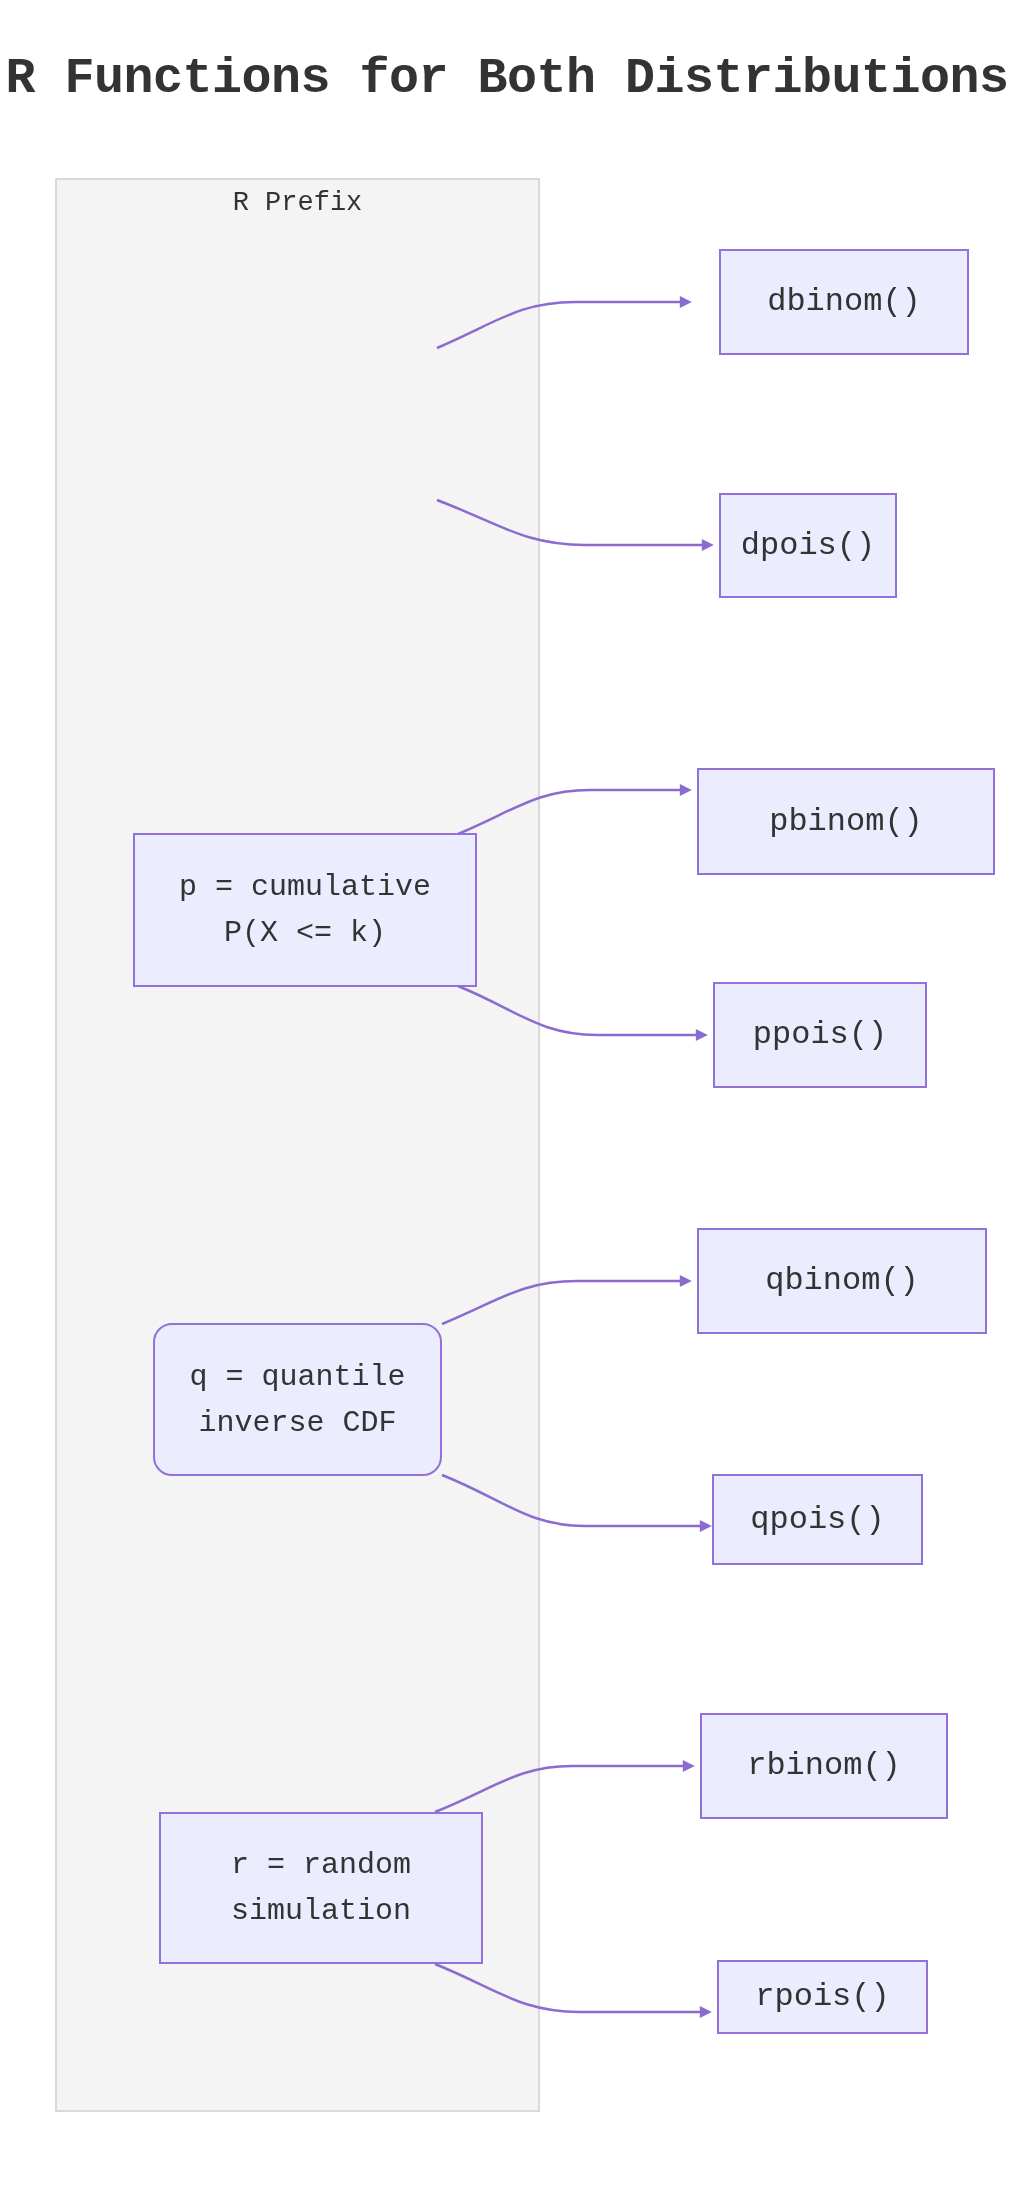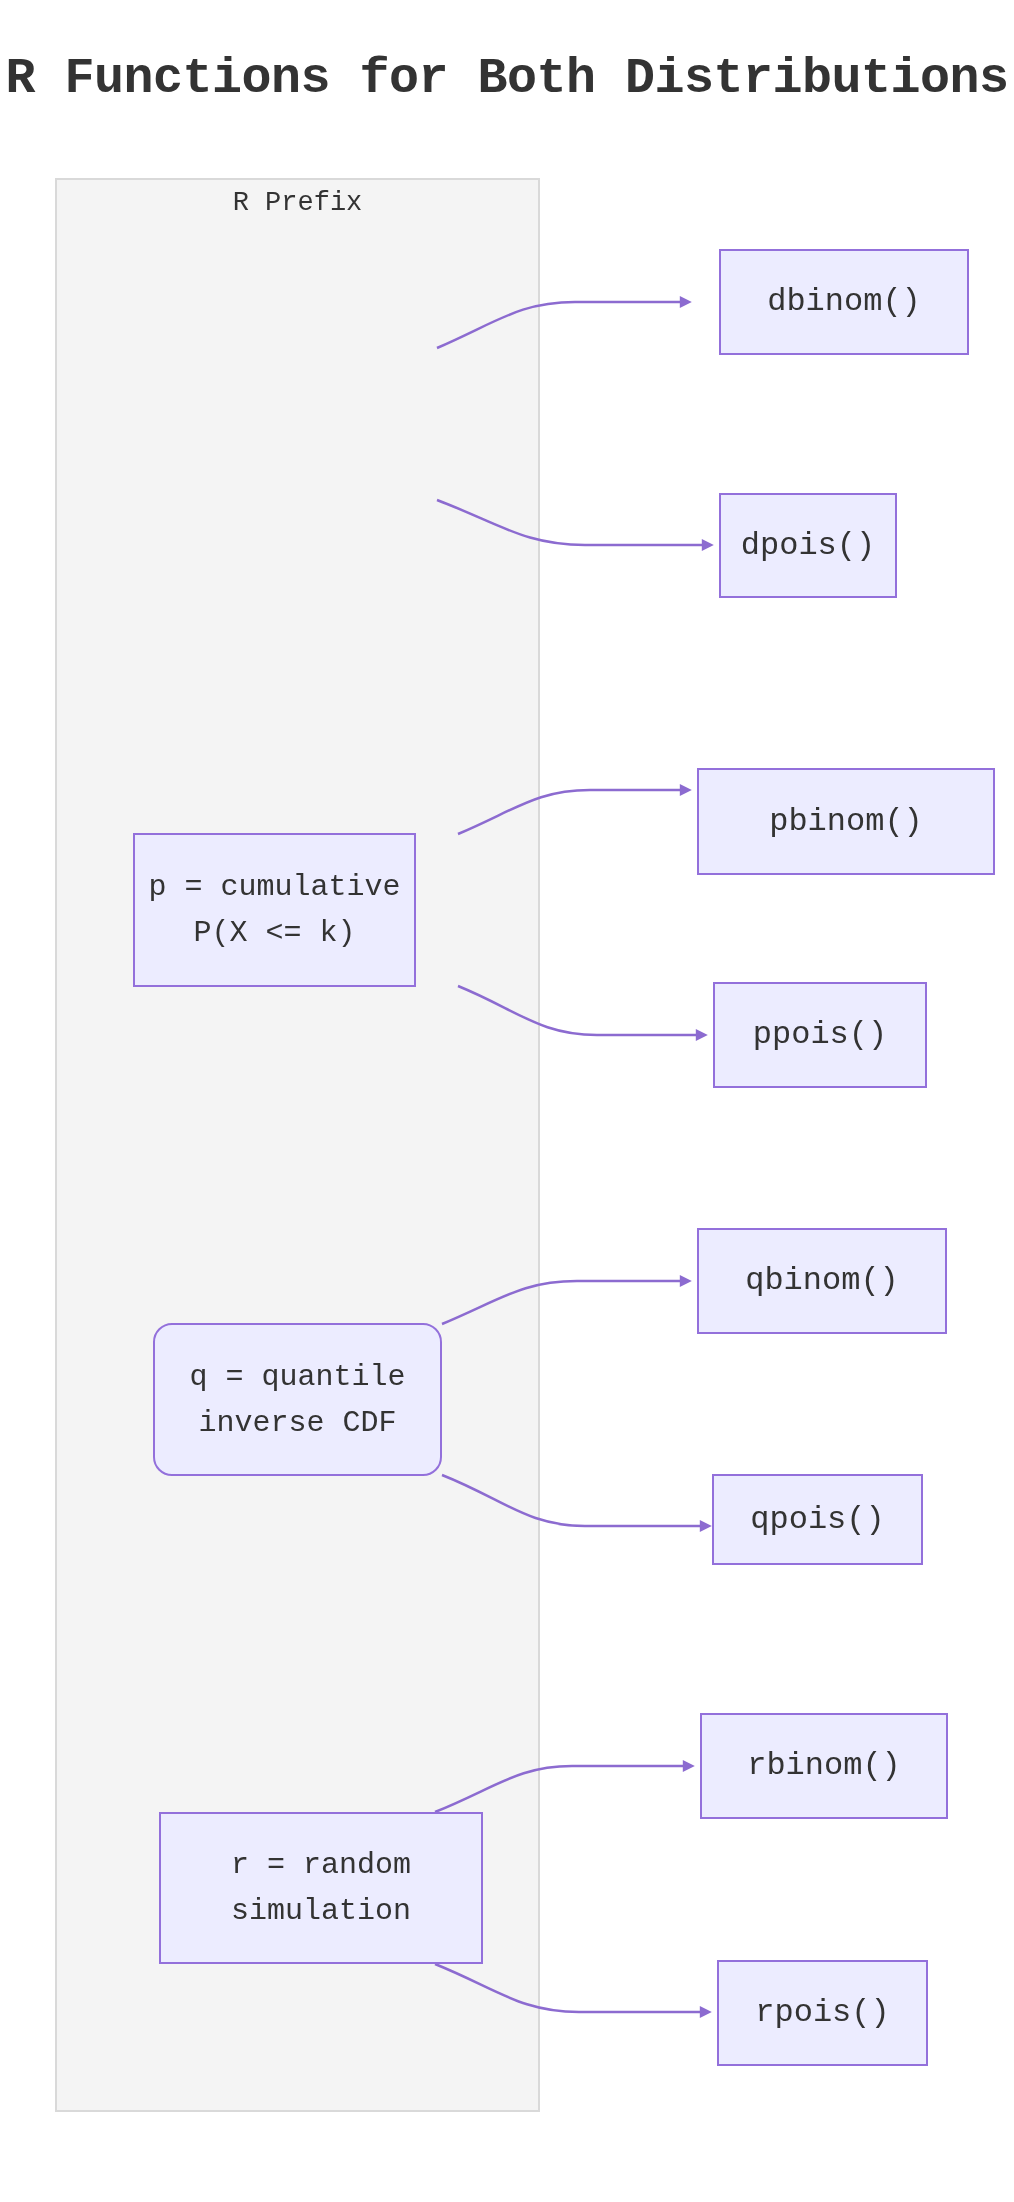--- a/index.html
+++ b/index.html
@@ -65,31 +65,31 @@
     display:flex;
     flex-direction:column;
     align-items:center;
     justify-content:center;
     color:var(--text);
     text-align:center;
   }
   .node.prefix{font-size:30px;line-height:46px;}
   .node.fn{font-size:32px;line-height:38px;}
   .node-d     {left:160px;top:347px;width:277px;height:154px;}
-  .node-p     {left:133px;top:833px;width:283px;height:154px;}
+  .node-p     {left:133px;top:833px;width:344px;height:154px;}
   .node-q     {left:153px;top:1323px;width:289px;height:153px;border-radius:19px;}
   .node-r     {left:159px;top:1812px;width:324px;height:152px;}
   .node-dbinom{left:719px;top:249px; width:250px;height:106px;}
   .node-dpois {left:719px;top:493px; width:178px;height:105px;}
   .node-pbinom{left:697px;top:736px; width:298px;height:107px;margin-top:32px;}
   .node-ppois {left:713px;top:982px; width:214px;height:106px;}
-  .node-qbinom{left:697px;top:1228px;width:250px;height:106px;}
+  .node-qbinom{left:697px;top:1228px;width:290px;height:106px;}
   .node-qpois {left:712px;top:1474px;width:211px;height:91px;}
   .node-rbinom{left:700px;top:1713px;width:248px;height:106px;}
-  .node-rpois {left:717px;top:1960px;width:211px;height:106px;}
+  .node-rpois {left:717px;top:1960px;width:211px;height:74px;}
 </style>
 </head>
 <body>
 
 <div class="stage">
 
   <h1 class="page-title">R Functions for Both Distributions</h1>
 
   <div class="cluster">
     <div class="cluster-label">R Prefix</div>

